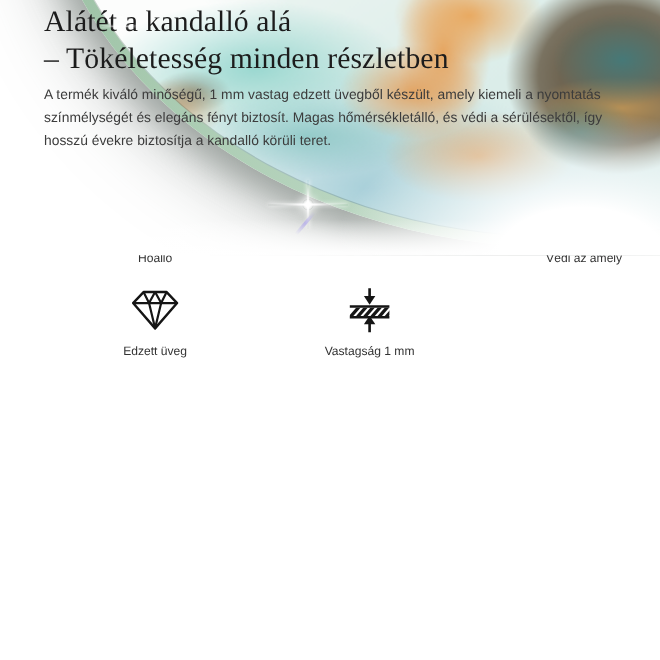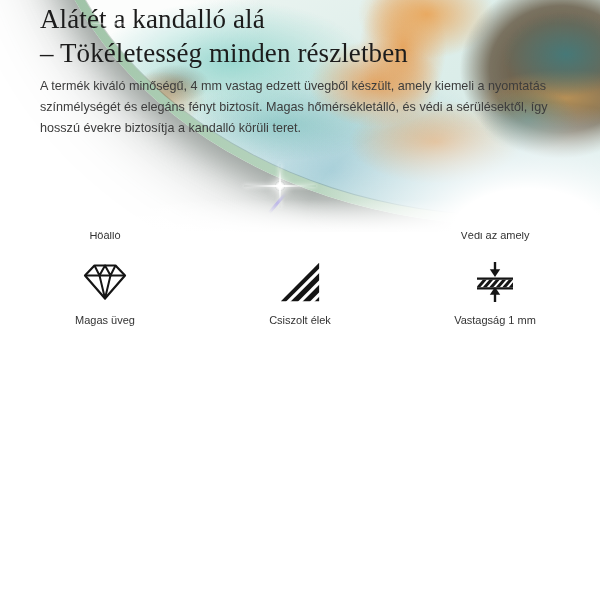--- a/index.html
+++ b/index.html
@@ -53,21 +53,21 @@
 
   
   .content{position:relative;padding:0 40px;}
   .title{margin:2px 0 0;font-family:"Liberation Serif",serif;font-weight:400;
          font-size:27px;line-height:34px;color:var(--heading-text,#1c1c1c);letter-spacing:.1px;}
   .title .tline{display:block;}
   .desc{margin:6px 0 0;max-width:548px;font-size:12.6px;line-height:21px;
         color:var(--body-text,#3c3c3c);letter-spacing:0;}
 
   
-  .features{display:grid;grid-template-columns:210px 180px 210px;row-gap:16px;margin-top:34px;}
+  .features{display:grid;grid-template-columns:210px 180px 210px;row-gap:16px;margin-top:34px;padding-left:36px;}
   .feature{display:flex;flex-direction:column;align-items:center;}
   .icon-wrap{height:48px;display:flex;align-items:center;justify-content:center;color:var(--icon-ink,#151515);}
   .icon-wrap svg{stroke:var(--icon-ink,#151515);}
   .f-label{margin-top:7px;font-size:11px;line-height:14px;color:var(--label-text,#333);text-align:center;}
   .hd-box{width:46px;height:42px;border:2.6px solid var(--icon-ink,#151515);border-radius:5px;
           display:flex;flex-direction:column;align-items:center;justify-content:center;
           color:var(--icon-ink,#151515);}
   .hd-t{font-size:10.5px;font-weight:700;line-height:11px;letter-spacing:.2px;}
   .hd-b{font-size:16px;font-weight:700;line-height:16px;letter-spacing:.3px;}
 </style>
@@ -92,21 +92,21 @@
         <i class="ray v"></i>
         <i class="dot"></i>
     </div>
   </div>
 
   <section class="content">
     <h1 class="title">
       <span class="tline">Alátét a kandalló alá</span>
       <span class="tline">– Tökéletesség minden részletben</span>
     </h1>
-    <p class="desc">A termék kiváló minőségű, 4 mm vastag edzett üvegből készült, amely kiemeli a nyomtatás színmélységét és elegáns fényt biztosít. Magas hőmérsékletálló, és védi a sérülésektől, így hosszú évekre biztosítja a kandalló körüli teret.</p>
+    <p class="desc">A termék kiváló minőségű, 1 mm vastag edzett üvegből készült, amely kiemeli a nyomtatás színmélységét és elegáns fényt biztosít. Magas hőmérsékletálló, és védi a sérülésektől, így hosszú évekre biztosítja a kandalló körüli teret.</p>
   </section>
 
   <div class="features">
 
     <div class="feature">
       <div class="icon-wrap">
         <svg width="44" height="44" viewBox="0 0 44 44" fill="none">
           <path d="M15.5 8.5 A4.5 4.5 0 0 1 24.5 8.5 L24.5 27.1 A7.2 7.2 0 1 1 15.5 27.1 Z" stroke-width="2.3"></path>
           <line x1="20" y1="11.5" x2="20" y2="29.5" stroke-width="2"></line>
           <circle cx="20" cy="32.7" r="3.3" stroke-width="2"></circle>
@@ -141,41 +141,23 @@
 
     <div class="feature">
       <div class="icon-wrap">
         <svg width="46" height="40" viewBox="0 0 46 40" fill="none">
           <path d="M12.5 3.5 L33.5 3.5 L43 13.5 L23 36.5 L3 13.5 Z" stroke-width="2.2" stroke-linejoin="round"></path>
           <line x1="3" y1="13.5" x2="43" y2="13.5" stroke-width="2"></line>
           <path d="M12.5 3.5 L17.5 13.5 L23 3.5 L28.5 13.5 L33.5 3.5" stroke-width="2" stroke-linejoin="round"></path>
           <path d="M17.5 13.5 L23 36.5 L28.5 13.5" stroke-width="2" stroke-linejoin="round"></path>
         </svg>
       </div>
-      <div class="f-label">Magas üveg</div>
+      <div class="f-label">Edzett üveg</div>
     </div>
 
-    <div class="feature">
-      <div class="icon-wrap">
-        <svg width="44" height="44" viewBox="0 0 46 46" fill="none">
-          <defs>
-              <clipPath id="triClip">
-                <path d="M3 43 L43 43 L43 3 Z"></path>
-              </clipPath>
-            </defs>
-          <g clip-path="url(#triClip)" stroke-width="5.5">
-            <line x1="2" y1="46" x2="46" y2="2"></line>
-            <line x1="14.5" y1="46" x2="46" y2="14.5"></line>
-            <line x1="27" y1="46" x2="46" y2="27"></line>
-            <line x1="39.5" y1="46" x2="46" y2="39.5"></line>
-          </g>
-        </svg>
-      </div>
-      <div class="f-label">Csiszolt élek</div>
-    </div>
 
     <div class="feature">
       <div class="icon-wrap">
         <svg width="44" height="44" viewBox="0 0 44 44" fill="none">
           <line x1="22" y1="2" x2="22" y2="10" stroke-width="2.4"></line>
           <path d="M16.8 9.2 L27.2 9.2 L22 17 Z" fill="currentColor" stroke="none"></path>
           <line x1="4" y1="18.6" x2="40" y2="18.6" stroke-width="2.2"></line>
           <line x1="4" y1="28.4" x2="40" y2="28.4" stroke-width="2.2"></line>
           <defs>
               <clipPath id="barClip">

